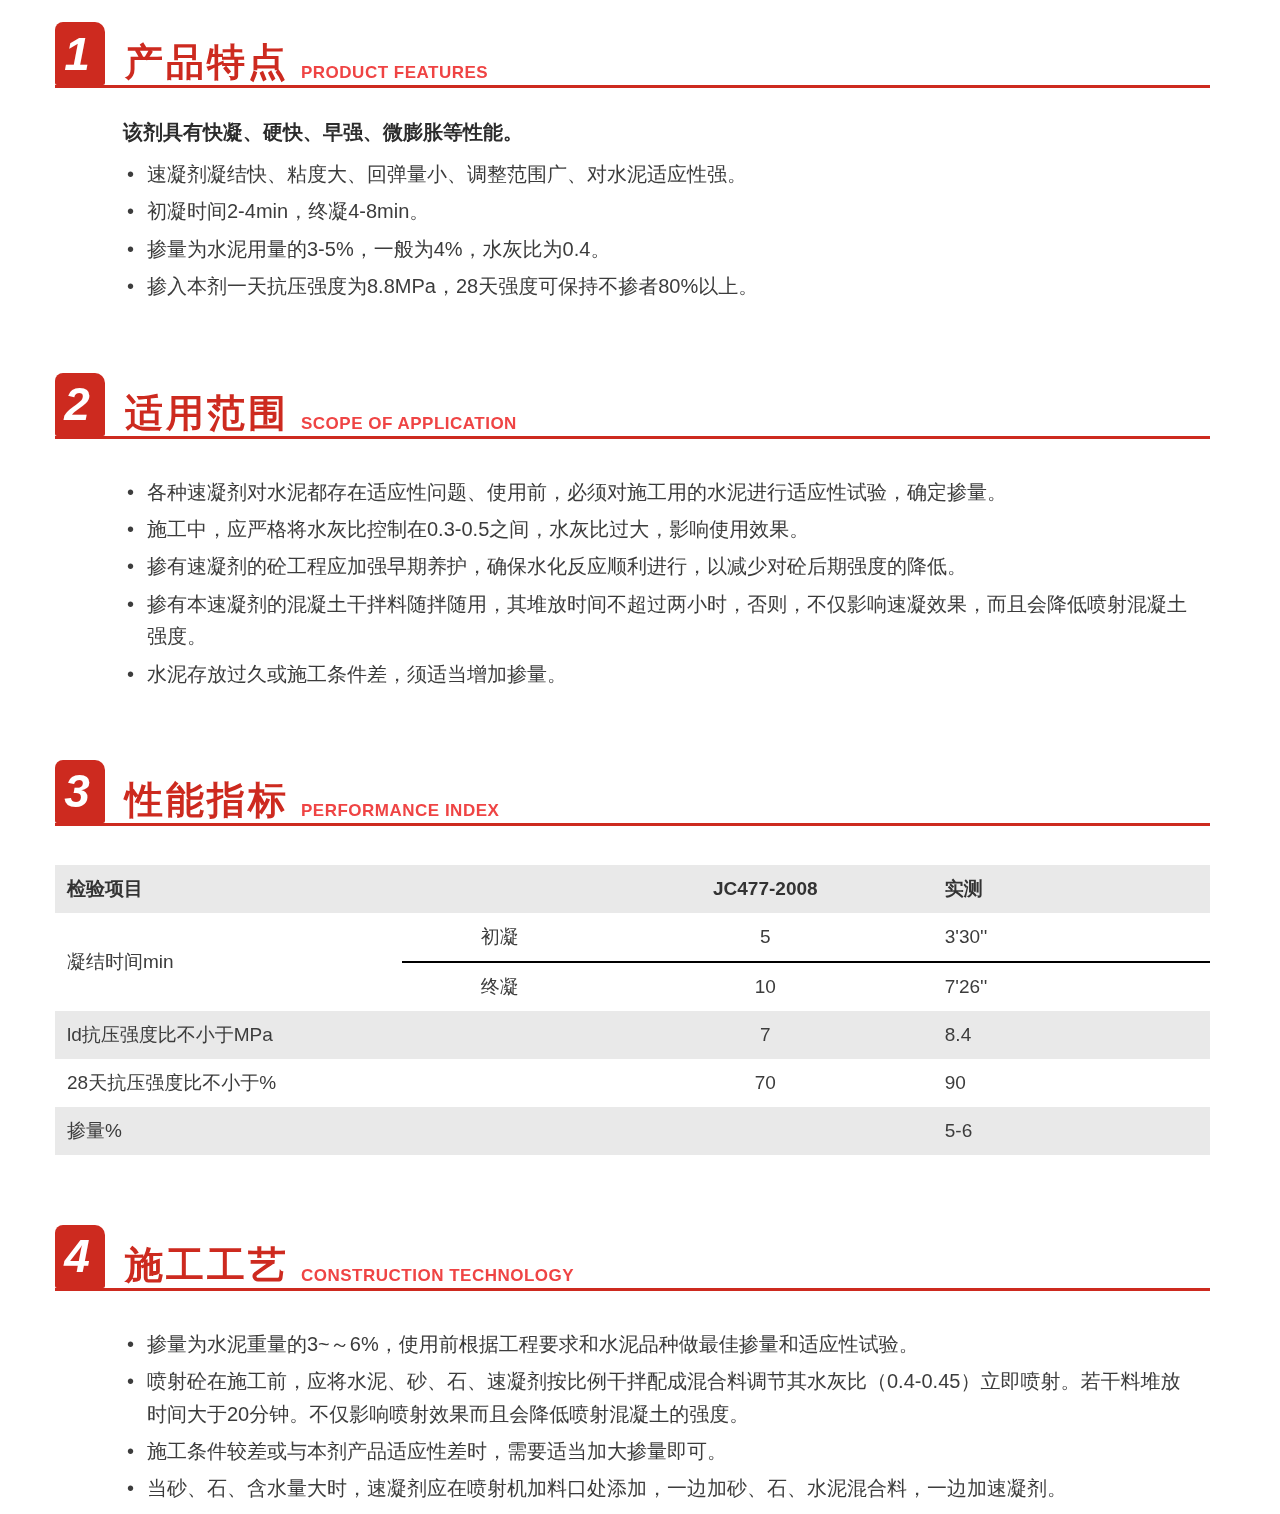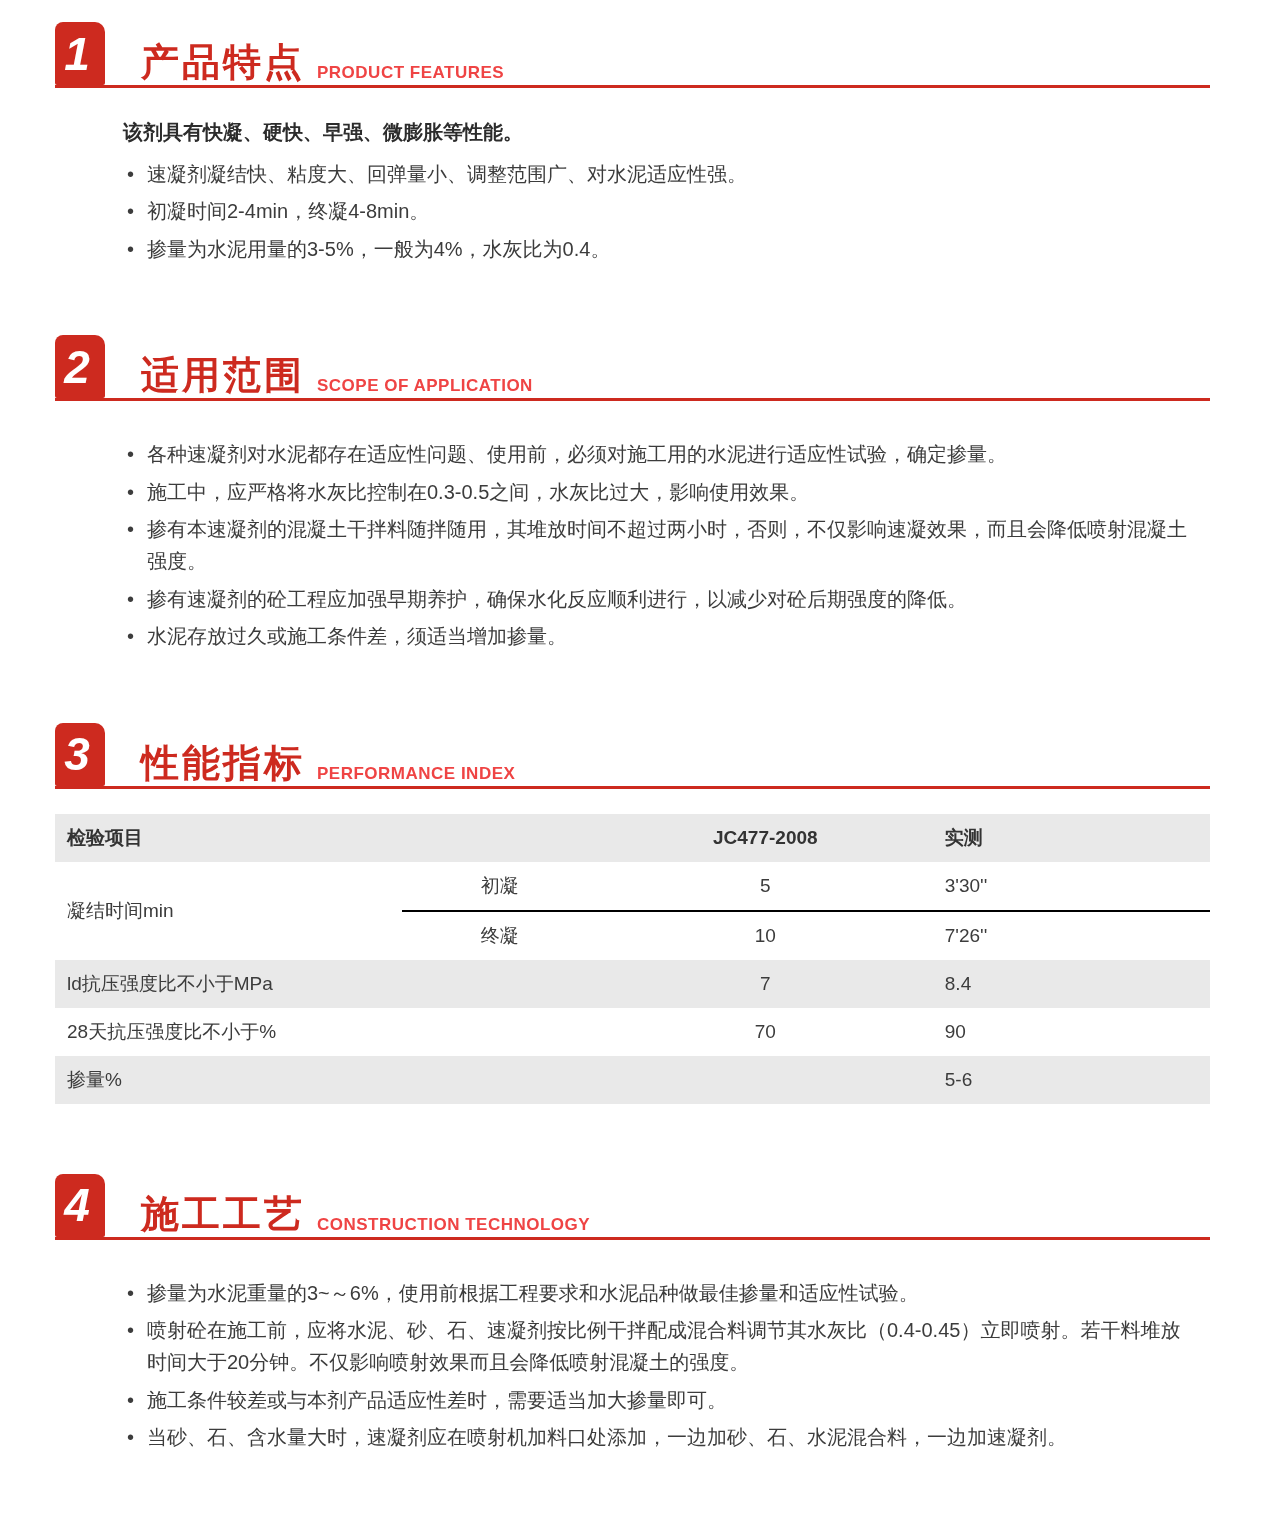--- a/index.html
+++ b/index.html
@@ -34,21 +34,21 @@
     padding-right: 6px;
     box-sizing: border-box;
     flex: 0 0 auto;
   }
   .title-zh {
     color: #cd2a1f;
     font-size: 38px;
     font-weight: bold;
     letter-spacing: 3px;
     line-height: 1;
-    margin-left: 36px;
+    margin-left: 20px;
     padding-bottom: 4px;
     white-space: nowrap;
   }
   .title-en {
     color: #ef4444;
     font-size: 17px;
     font-weight: bold;
     letter-spacing: 0.5px;
     line-height: 1;
     margin-left: 12px;
@@ -78,20 +78,21 @@
     position: absolute;
     left: 2px;
     top: 0;
     color: #3c3c3c;
   }
 
   
   .spec-table {
     width: 100%;
     border-collapse: collapse;
+    margin-top: 14px;
     font-size: 19px;
     color: #3c3c3c;
   }
   .spec-table td { padding: 11px 12px; vertical-align: middle; }
   .spec-table .c-item   { width: 30%; text-align: left; }
   .spec-table .c-sub    { width: 17%; text-align: center; }
   .spec-table .c-std    { width: 29%; text-align: center; }
   .spec-table .c-meas   { width: 24%; text-align: left; }
   .row-gray { background: #e9e9e9; }
   .header-row td { font-weight: bold; color: #333333; }
@@ -108,36 +109,37 @@
       <div class="badge">1</div>
       <div class="title-zh">产品特点</div>
       <div class="title-en">PRODUCT FEATURES</div>
     </div>
     <div class="section-body">
       <div class="intro">该剂具有快凝、硬快、早强、微膨胀等性能。</div>
       <ul class="bullets">
         <li>速凝剂凝结快、粘度大、回弹量小、调整范围广、对水泥适应性强。</li>
         <li>初凝时间2-4min，终凝4-8min。</li>
         <li>掺量为水泥用量的3-5%，一般为4%，水灰比为0.4。</li>
+        <li>掺入本剂一天抗压强度为8.8MPa，28天强度可保持不掺者80%以上。</li>
       </ul>
     </div>
   </div>
 
   <div class="section">
     <div class="section-header">
       <div class="badge">2</div>
       <div class="title-zh">适用范围</div>
       <div class="title-en">SCOPE OF APPLICATION</div>
     </div>
     <div class="section-body">
       <ul class="bullets">
         <li>各种速凝剂对水泥都存在适应性问题、使用前，必须对施工用的水泥进行适应性试验，确定掺量。</li>
         <li>施工中，应严格将水灰比控制在0.3-0.5之间，水灰比过大，影响使用效果。</li>
+        <li>掺有速凝剂的砼工程应加强早期养护，确保水化反应顺利进行，以减少对砼后期强度的降低。</li>
         <li>掺有本速凝剂的混凝土干拌料随拌随用，其堆放时间不超过两小时，否则，不仅影响速凝效果，而且会降低喷射混凝土强度。</li>
-        <li>掺有速凝剂的砼工程应加强早期养护，确保水化反应顺利进行，以减少对砼后期强度的降低。</li>
         <li>水泥存放过久或施工条件差，须适当增加掺量。</li>
       </ul>
     </div>
   </div>
 
   <div class="section">
     <div class="section-header">
       <div class="badge">3</div>
       <div class="title-zh">性能指标</div>
       <div class="title-en">PERFORMANCE INDEX</div>

